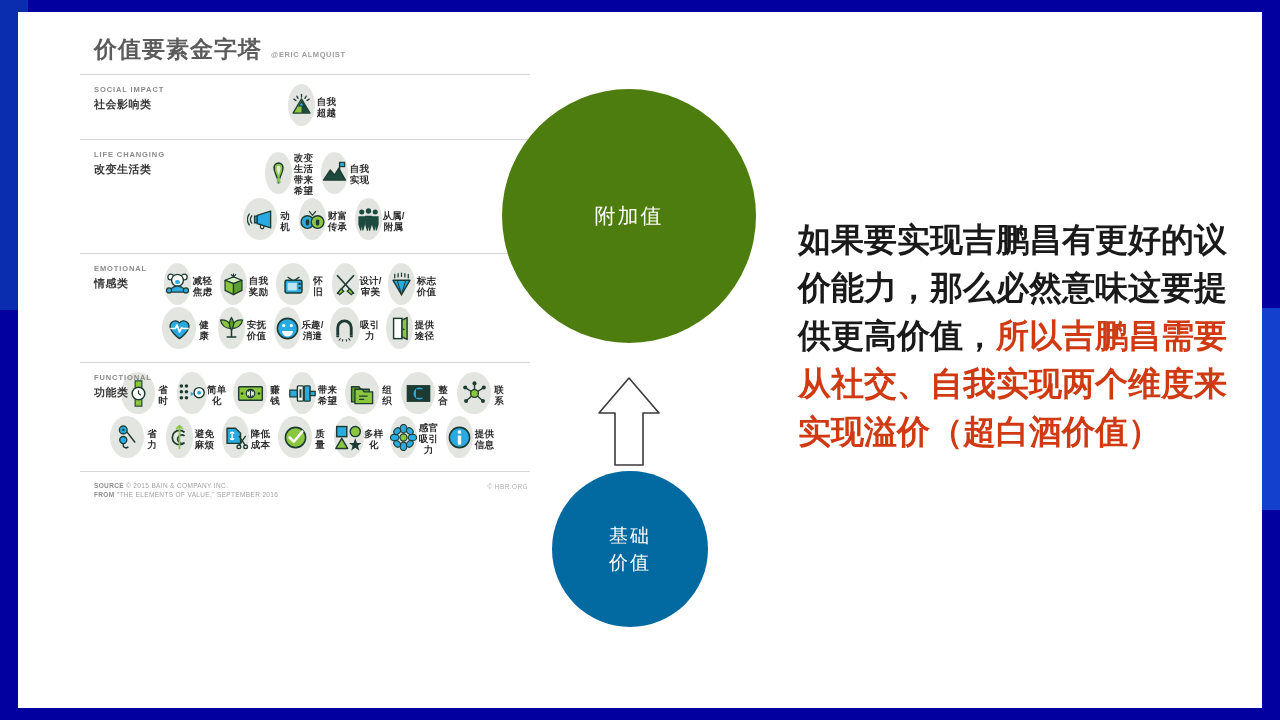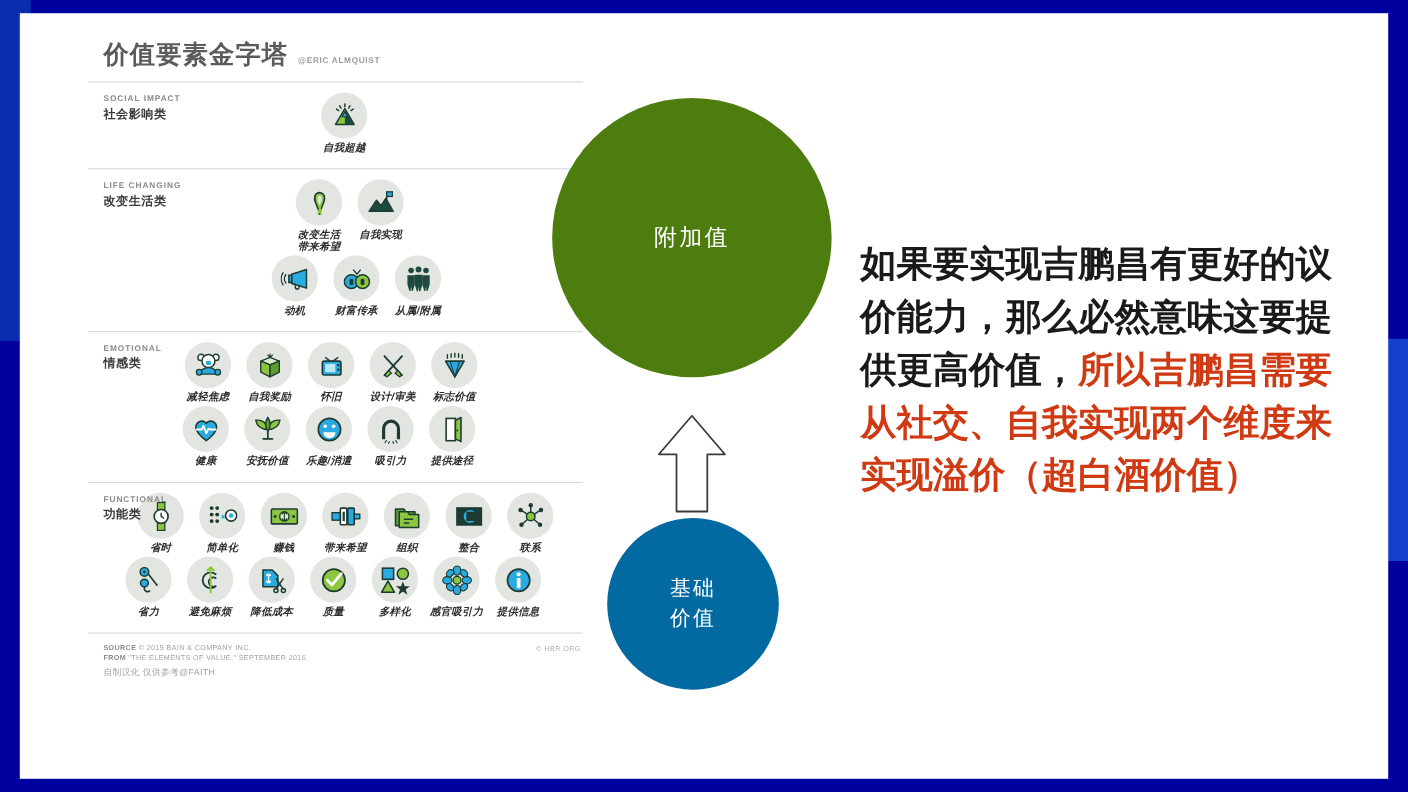--- a/index.html
+++ b/index.html
@@ -50,21 +50,21 @@
   .tier-en {
     font-size: 7.5px; font-weight: bold; color: #8A8A8A;
     letter-spacing: .9px; line-height: 12px;
   }
   .tier-cn {
     font-size: 11px; font-weight: bold; color: #3A3A3A;
     line-height: 17px; letter-spacing: .5px;
   }
 
   .icon-row { display: flex; justify-content: center; gap: 6px; margin-top: 2px; }
-  .icon-cell { width: 50px; display: flex; flex-direction: column; align-items: center; font-style: italic; }
+  .icon-cell { width: 50px; display: flex; flex-direction: row; align-items: center; }
   .icon-disc {
     width: 42px; height: 42px; border-radius: 50%;
     background: #E3E5E0;
     display: flex; align-items: center; justify-content: center;
   }
   .icon-disc svg { width: 27px; height: 27px; display: block; }
   .icon-cap {
     margin-top: 3px; font-size: 9.5px; color: #2E2E2E; font-weight: bold;
     text-align: center; line-height: 11px; letter-spacing: .2px;
     white-space: pre-line;
@@ -108,21 +108,21 @@
     background: #0369a1;
     display: flex; align-items: center; justify-content: center;
   }
   #circle-base-label {
     color: #FFFFFF; font-size: 19px; letter-spacing: 2px;
     text-align: center; line-height: 27px; white-space: pre-line;
   }
 
   
   #commentary {
-    position: absolute; left: 764px; top: 204px;
+    position: absolute; left: 780px; top: 204px;
     width: 438px;
     font-size: 33px; line-height: 48px; font-weight: bold;
     letter-spacing: 0px;
   }
   .c-black { color: #1A1A1A; }
   .c-red   { color: #D03A13; }
 </style>
 </head>
 <body>
 
@@ -552,21 +552,20 @@
 
       <div id="pyramid-footer">
         <div class="src-line">
           <b>SOURCE</b>
           <span>© 2015 BAIN &amp; COMPANY INC.</span>
         </div>
         <div class="src-line">
           <b>FROM</b>
           <span>"THE ELEMENTS OF VALUE," SEPTEMBER 2016</span>
         </div>
-        <div id="src-cn">自制汉化 仅供参考@FAITH</div>
         <div id="src-hbr">© HBR.ORG</div>
       </div>
     </div>
 
     <div id="circle-added">
       <span id="circle-added-label">附加值</span>
     </div>
 
     <div id="arrow-up">
       <svg viewBox="0 0 66 93">

